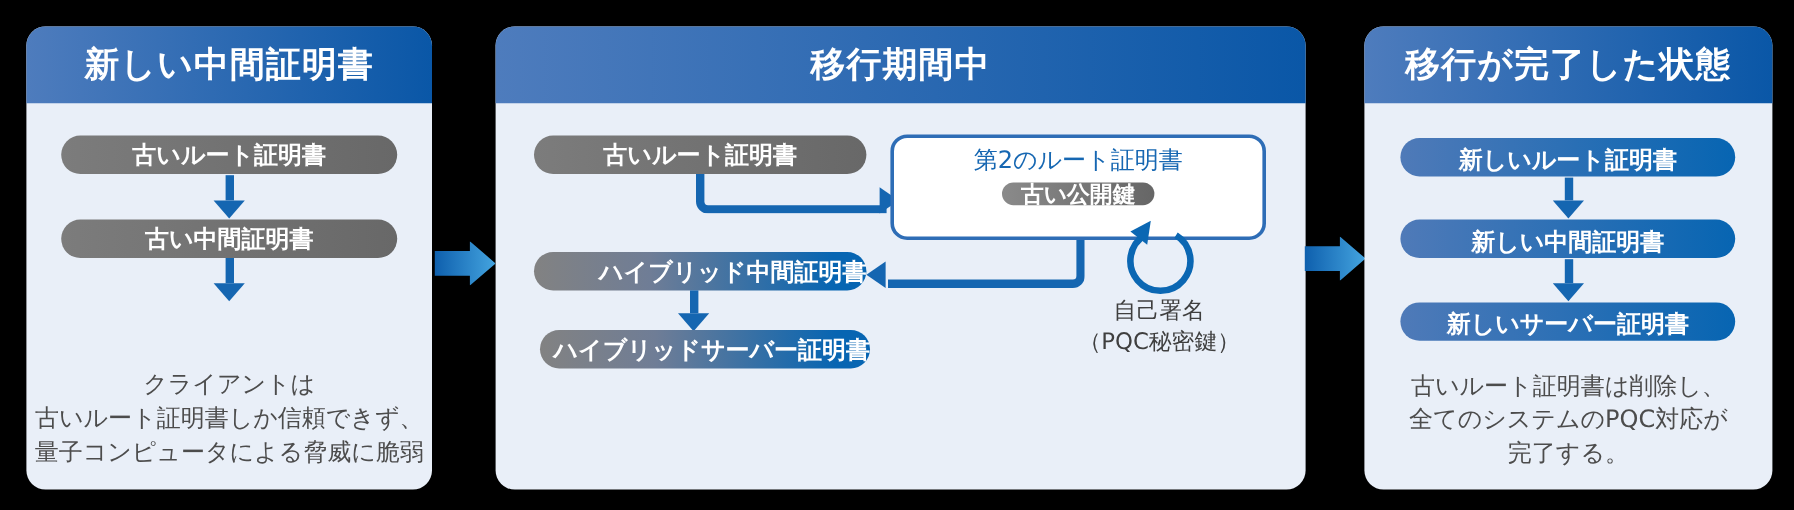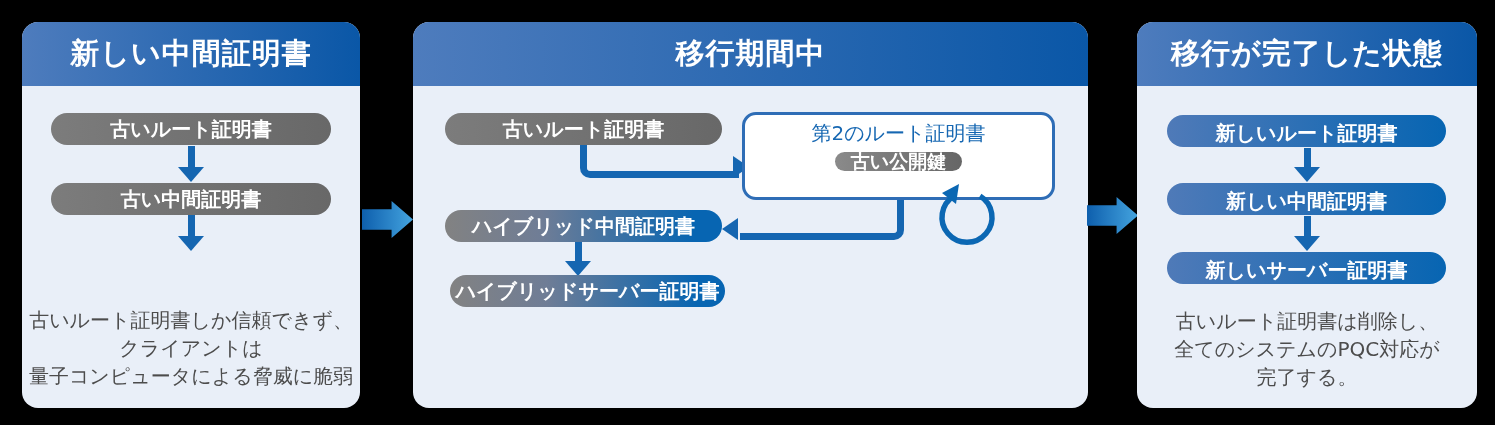--- a/index.html
+++ b/index.html
@@ -19,21 +19,21 @@
     display:flex; align-items:center; justify-content:center;
     color:#fff; font-size:29px; font-weight:bold; letter-spacing:1px;
   }
   .pill {
     position:absolute; height:32px; border-radius:16px;
     display:flex; align-items:center; justify-content:center;
     color:#fff; font-size:20px; font-weight:bold; white-space:nowrap;
   }
   .pill-gray   { background:linear-gradient(90deg,#7c7c7c 0%,#686868 100%); }
   .pill-blue   { background:linear-gradient(90deg,#4f7ab8 0%,#0765b2 100%);align-items:flex-end; }
-  .pill-hybrid { background:linear-gradient(90deg,#828282 0%,#6f7d96 35%,#0765b2 90%); }
+  .pill-hybrid { background:linear-gradient(90deg,#828282 0%,#6f7d96 35%,#0765b2 90%);justify-content:flex-end; }
   .varrow { position:absolute; width:26px; }
   .varrow .stem { width:7px; background:#1566b1; margin:0 auto; }
   .varrow .head { width:0; height:0; margin:0 auto;
     border-left:13px solid transparent; border-right:13px solid transparent;
     border-top:15px solid #1566b1; }
   .flow-arrow {
     position:absolute; width:51px; height:37px;
     background:linear-gradient(90deg,#0e5fad 0%,#44a4df 100%);
     clip-path:polygon(0 22%,58% 22%,58% 0,100% 50%,58% 100%,58% 78%,0 78%);
   }
@@ -85,22 +85,22 @@
         <div class="head"></div>
     </div>
     <div class="pill pill-gray" style="left:29px; top:161px; width:280px;">
       <span>古い中間証明書</span>
     </div>
     <div class="varrow" style="left:156px; top:193px;">
       <div class="stem" style="height:21px;"></div>
         <div class="head"></div>
     </div>
     <div class="desc" style="top:284px; line-height:28px;">
+      <div>クライアントは</div>
       <div>古いルート証明書しか信頼できず、</div>
-      <div>クライアントは</div>
       <div>量子コンピュータによる脅威に脆弱</div>
     </div>
   </div>
 
   <div class="flow-arrow" style="left:362px; top:201px;"></div>
 
   <div class="panel" style="left:413px; width:675px;">
     <div class="panel-header">
       <span>移行期間中</span>
     </div>
@@ -121,20 +121,24 @@
       </div>
     </div>
 
     <div class="elbow2"></div>
     <div class="head-left"></div>
 
     <svg class="loop-svg" width="62" height="62" viewBox="0 0 62 62">
       <path d="M 44 12 A 25 25 0 1 1 18 12" fill="none" stroke="#0b67b3" stroke-width="5.5"></path>
       <polygon points="23,0 6,9 20,20" fill="#0b67b3"></polygon>
     </svg>
+    <div class="self-sign">
+      <div>自己署名</div>
+      <div>（PQC秘密鍵）</div>
+    </div>
 
     <div class="pill pill-hybrid" style="left:32px; top:188px; width:277px;">
       <span>ハイブリッド中間証明書</span>
     </div>
     <div class="varrow" style="left:152px; top:220px;">
       <div class="stem" style="height:19px;"></div>
         <div class="head"></div>
     </div>
     <div class="pill pill-hybrid" style="left:37px; top:253px; width:275px;">
       <span>ハイブリッドサーバー証明書</span>

